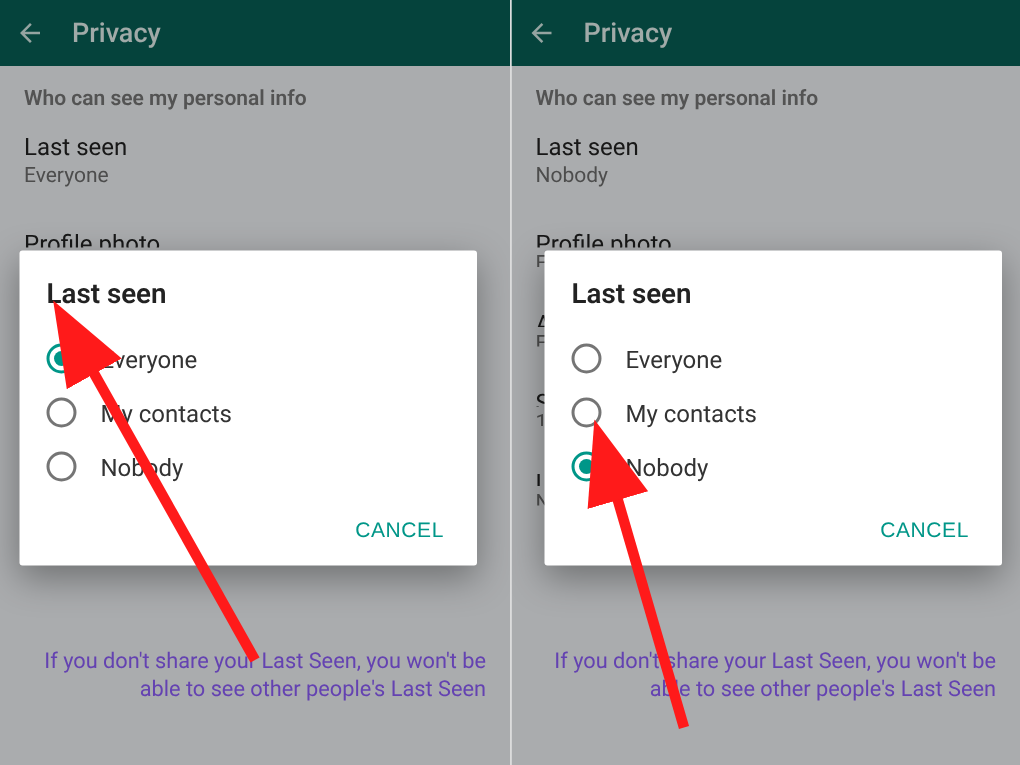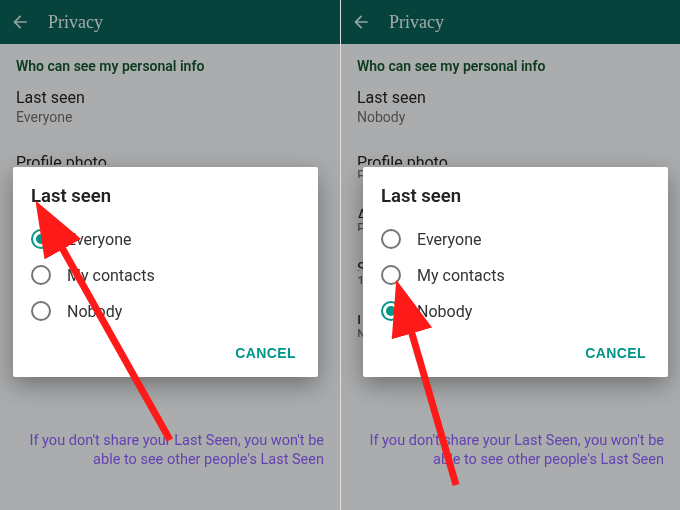--- a/index.html
+++ b/index.html
@@ -4,38 +4,38 @@
 <style>
   * { box-sizing: border-box; margin: 0; padding: 0; }
   body { font-family: Roboto, "Helvetica Neue", Arial, sans-serif; background: #fff; width: 680px; height: 510px; overflow: hidden; }
   .wrap { display: flex; width: 680px; height: 510px; }
   .pane { position: relative; width: 340px; height: 510px; background: #eceff1; overflow: hidden; }
   .pane + .pane { border-left: 1px solid #dcdcdc; }
   .overlay { position: absolute; inset: 0; background: rgba(0,0,0,0.28); z-index: 3; pointer-events: none; }
   .appbar { background: #075e54; color: #d0e3e0; height: 44px; display: flex; align-items: center; padding: 0 10px; gap: 18px; position: relative; z-index: 1; }
   .appbar .back { width: 20px; height: 20px; display: flex; align-items: center; justify-content: center; }
   .appbar .back svg { width: 20px; height: 20px; fill: #cfe3df; }
-  .appbar .title { font-size: 18px; font-weight: 500; color: #dfece9; font-family: Liberation Serif, serif; }
+  .appbar .title { font-size: 18px; font-weight: 500; color: #dfece9; }
   .content { padding: 14px 16px 0 16px; color: #222; position: relative; z-index: 1; }
-  .section-title { color: #14532d; font-size: 14px; font-weight: 600; margin-bottom: 14px; }
+  .section-title { color: #737373; font-size: 14px; font-weight: 600; margin-bottom: 14px; }
   .setting { margin-bottom: 20px; }
   .setting .label { font-size: 16px; color: #222; }
   .setting .value { font-size: 14px; color: #6b6b6b; margin-top: 2px; }
   .setting.clipped .label { display: block; height: 12px; overflow: hidden; line-height: 20px; margin-top: 28px; }
   .setting.clipped .value { display: block; height: 11px; overflow: hidden; line-height: 18px; }
   .footer-note { position: absolute; left: 0; right: 0; bottom: 0; padding: 10px 16px 40px 16px; font-size: 14.5px; color: #8b5cf6; line-height: 1.35; background: transparent; z-index: 1; text-align: right; }
   .dialog { position: absolute; z-index: 5; background: #fff; border-radius: 2px; box-shadow: 0 8px 24px rgba(0,0,0,0.35); padding: 18px 10px 8px 18px; }
   .dlg-title { font-size: 18.5px; font-weight: 600; color: #222; margin-bottom: 14px; }
   .option { display: flex; align-items: center; gap: 16px; padding: 8px 0; cursor: pointer; }
   .radio { width: 20px; height: 20px; border: 2px solid #757575; border-radius: 50%; position: relative; flex: 0 0 20px; }
   .radio.selected { border-color: #009688; }
   .radio.selected::after { content: ""; position: absolute; left: 50%; top: 50%; width: 10px; height: 10px; background: #009688; border-radius: 50%; transform: translate(-50%, -50%); }
   .option .optlabel { font-size: 16px; color: #333; }
   .dlg-actions { display: flex; justify-content: flex-end; margin-top: 8px; }
-  .btn-cancel { border: none; background: none; color: #009688; font-size: 14px; font-weight: 700; letter-spacing: 0.4px; padding: 8px 12px; cursor: pointer; }
+  .btn-cancel { border: none; background: none; color: #009688; font-size: 14px; font-weight: 400; letter-spacing: 0.4px; padding: 8px 12px; cursor: pointer; }
   .arrow { position: absolute; z-index: 6; pointer-events: none; }
 </style>
 </head>
 <body>
 
 <div class="wrap">
 
   <div class="pane">
     <div class="appbar">
       <span class="back">

